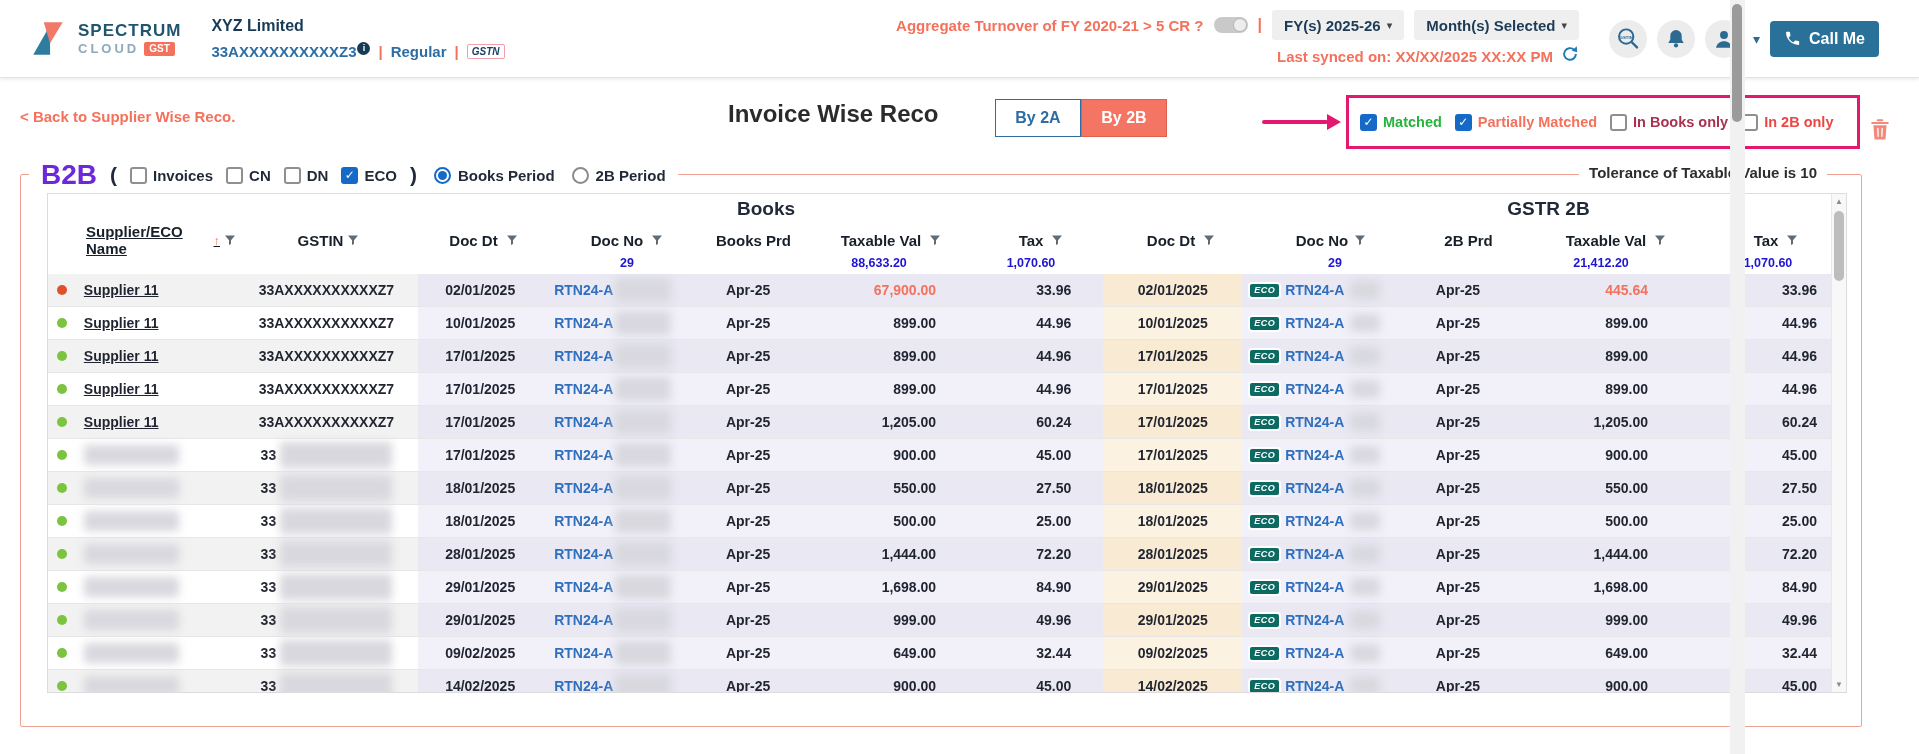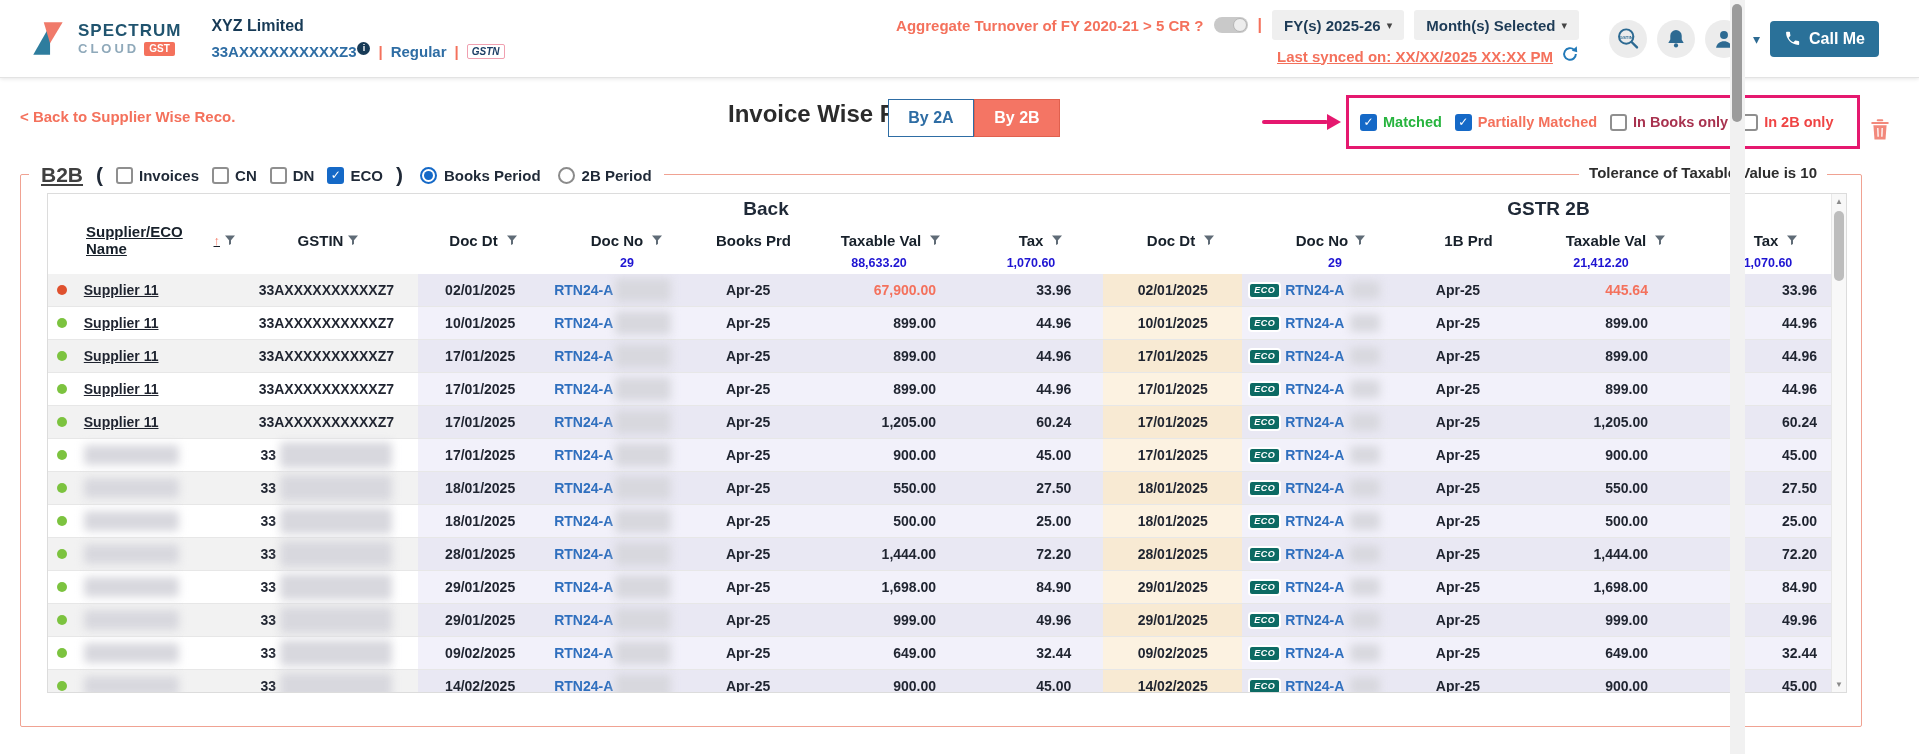--- a/index.html
+++ b/index.html
@@ -28,30 +28,30 @@
     font-style:italic; color:#1d3f66; background:#fff; }
   .top-right { margin-left:auto; display:flex; flex-direction:column; align-items:flex-end; gap:5px; }
   .tr-row1 { display:flex; align-items:center; gap:10px; }
   .turnover-q { color:#f4715c; font-size:15px; font-weight:600; }
   .toggle { width:34px; height:16px; border-radius:8px; background:#c9c9c9; position:relative; cursor:pointer; }
   .toggle .knob { position:absolute; right:1px; top:1px; width:14px; height:14px; border-radius:50%; background:#ededed; border:1px solid #b5b5b5; }
   .pill { background:#efefef; border:none; border-radius:3px; height:30px; padding:0 12px; font-size:15px;
     font-weight:600; color:#1d3b56; display:flex; align-items:center; gap:6px; cursor:pointer; font-family:inherit; }
   .caret { font-size:11px; color:#444; }
   .tr-row2 { display:flex; align-items:center; gap:8px; }
-  .synced-txt { color:#f4715c; font-size:15px; font-weight:600;text-decoration:underline; }
+  .synced-txt { color:#f4715c; font-size:15px; font-weight:600; }
   .icon-cluster { display:flex; align-items:center; gap:10px; margin-left:14px; }
   .icirc { width:38px; height:38px; border-radius:50%; background:#ececec; display:flex; align-items:center; justify-content:center; cursor:pointer; }
   .callme-btn { background:#2a7199; color:#fff; border:none; border-radius:4px; height:36px; padding:0 14px;
     font-size:16px; font-weight:700; display:flex; align-items:center; gap:8px; cursor:pointer; font-family:inherit; }
 
   
   .back-link { position:absolute; top:108px; left:20px; color:#f4715c; font-size:15px; font-weight:600; text-decoration:none; }
   .page-title { position:absolute; top:100px; left:728px; font-size:24px; font-weight:700; color:#2b2b2b; }
-  .ab-toggle { position:absolute; top:99px; left:888px; display:flex; }
+  .ab-toggle { position:absolute; top:99px; left:995px; display:flex; }
   .btn-2a { width:86px; height:38px; background:#fff; color:#2e6da4; border:1px solid #2e6da4;
     font-size:16px; font-weight:700; display:flex; align-items:center; justify-content:center; cursor:pointer; font-family:inherit; }
   .btn-2b { width:86px; height:38px; background:#f47564; color:#fff; border:1px solid #e0604e;
     font-size:16px; font-weight:700; display:flex; align-items:center; justify-content:center; cursor:pointer; font-family:inherit; }
   .anno-arrow { position:absolute; top:120px; left:1262px; width:66px; height:4px; background:#e5186f; border-radius:2px; }
   .anno-arrow::after { content:""; position:absolute; right:-13px; top:-6px;
     border-left:14px solid #e5186f; border-top:8px solid transparent; border-bottom:8px solid transparent; }
   .status-box { position:absolute; top:95px; left:1346px; width:514px; height:54px; border:3px solid #e5186f;
     display:flex; align-items:center; gap:13px; padding:0 11px; background:#fff; }
   .sf-item { display:flex; align-items:center; gap:6px; cursor:pointer; }
@@ -62,21 +62,21 @@
   .rd { width:17px; height:17px; border:2px solid #8b8b8b; border-radius:50%; background:#fff; display:flex;
     align-items:center; justify-content:center; flex:none; }
   .rd .rdot { width:9px; height:9px; border-radius:50%; background:transparent; }
   .rd.on { border-color:#1569c7; }
   .rd.on .rdot { background:#1569c7; }
   .trash { position:absolute; top:116px; left:1869px; cursor:pointer; }
 
   
   .fieldset { position:absolute; left:20px; top:174px; width:1842px; height:553px; border:1px solid #f0a292; border-radius:2px; background:#fff; }
   .legend-b2b { position:absolute; top:-16px; left:8px; background:#fff; padding:0 12px; display:flex; align-items:center; gap:13px; height:32px; }
-  .b2b-label { font-size:21px; font-weight:700; color:#404040;text-decoration:underline; }
+  .b2b-label { font-size:28px; font-weight:700; color:#6d28d9; }
   .paren { font-size:21px; font-weight:600; color:#1f2937; }
   .dt-item { display:flex; align-items:center; gap:6px; cursor:pointer; }
   .dt-label { font-size:15px; font-weight:600; color:#1f2937; }
   .pr-item { display:flex; align-items:center; gap:7px; cursor:pointer; margin-left:4px; }
   .pr-label { font-size:15px; font-weight:600; color:#1f2937; }
   .legend-tol { position:absolute; top:-11px; right:34px; background:#fff; padding:0 10px; font-size:15px; font-weight:700; color:#2d2d2d; }
 
   .tablebox { position:absolute; left:26px; top:18px; width:1800px; height:500px; border:1px solid #dcdcdc; background:#fff; overflow:hidden; }
   .show-more { position:absolute; bottom:5px; left:0; right:0; text-align:center; color:#1e6fc0; font-size:15px; font-weight:600; cursor:pointer; }
 
@@ -90,21 +90,21 @@
   .g-sp2{width:140px;} .g-2b{width:595px; text-align:center; font-size:19px; font-weight:700; color:#1f2937;}
   .hrow { display:flex; height:32px; align-items:center; }
   .hcell { display:flex; align-items:center; justify-content:center; gap:8px; font-size:15px; font-weight:700; color:#17202a; height:100%; }
   .hcell.left { justify-content:flex-start; padding-left:10px; }
   .srow { display:flex; height:18px; }
   .scell { display:flex; align-items:flex-start; justify-content:center; font-size:12.5px; font-weight:700; color:#1e14d2; }
   .sort-up { color:#f4715c; font-size:13px; font-weight:700; margin-left:-4px; }
   .funnel { flex:none; cursor:pointer; }
 
   .tbody { position:absolute; top:80px; left:0; width:1785px; bottom:0; overflow:hidden; }
-  .trow { display:flex; height:33px; }
+  .trow { display:flex; height:33px;justify-content:flex-end; }
   .cell { height:100%; display:flex; align-items:center; font-size:14px; font-weight:600; color:#1f2430; border-bottom:1px solid #e7e7e7; }
   .c-dot { justify-content:center; }
   .dot { width:10px; height:10px; border-radius:50%; }
   .c-sup { padding-left:8px; gap:4px;text-decoration:underline; }
   .c-gstin { justify-content:center; gap:4px; }
   .c-bdt,.c-gdt,.c-bprd,.c-gprd { justify-content:center; }
   .c-bdn { padding-left:12px; }
   .c-gdn { padding-left:8px; gap:6px; }
   .c-btv { justify-content:flex-end; padding-right:28px; }
   .c-btax { justify-content:flex-end; padding-right:32px; }
@@ -294,21 +294,21 @@
           </span>
         <span class="pr-label">2B Period</span>
       </label>
     </div>
     <div class="legend-tol">Tolerance of Taxable Value is 10</div>
 
     <div class="tablebox">
 
       <div class="grow">
         <div class="g-sp1"></div>
-        <div class="g-books">Back</div>
+        <div class="g-books">Books</div>
         <div class="g-sp2"></div>
         <div class="g-2b">GSTR 2B</div>
       </div>
 
       <div class="hrow">
         <div class="hcell c-dot"></div>
         <div class="hcell c-sup left">
           <span>Supplier/ECO Name</span>
           <span class="sort-up">↑</span>
           <svg class="funnel" width="12" height="12" viewBox="0 0 12 12">
@@ -354,21 +354,21 @@
               <path d="M1 1.5h10L7 6.2V10l-2 .9V6.2L1 1.5z" fill="#5f6b76"></path>
             </svg>
         </div>
         <div class="hcell c-gdn" style="justify-content:center; padding-left:0;">
           <span>Doc No</span>
           <svg class="funnel" width="12" height="12" viewBox="0 0 12 12">
               <path d="M1 1.5h10L7 6.2V10l-2 .9V6.2L1 1.5z" fill="#5f6b76"></path>
             </svg>
         </div>
         <div class="hcell c-gprd">
-            <span>1B Prd</span>
+            <span>2B Prd</span>
           </div>
         <div class="hcell c-gtv" style="justify-content:center; padding-right:0;">
           <span>Taxable Val</span>
           <svg class="funnel" width="12" height="12" viewBox="0 0 12 12">
               <path d="M1 1.5h10L7 6.2V10l-2 .9V6.2L1 1.5z" fill="#5f6b76"></path>
             </svg>
         </div>
         <div class="hcell c-gtax" style="justify-content:center; padding-right:0;">
           <span>Tax</span>
           <svg class="funnel" width="12" height="12" viewBox="0 0 12 12">

